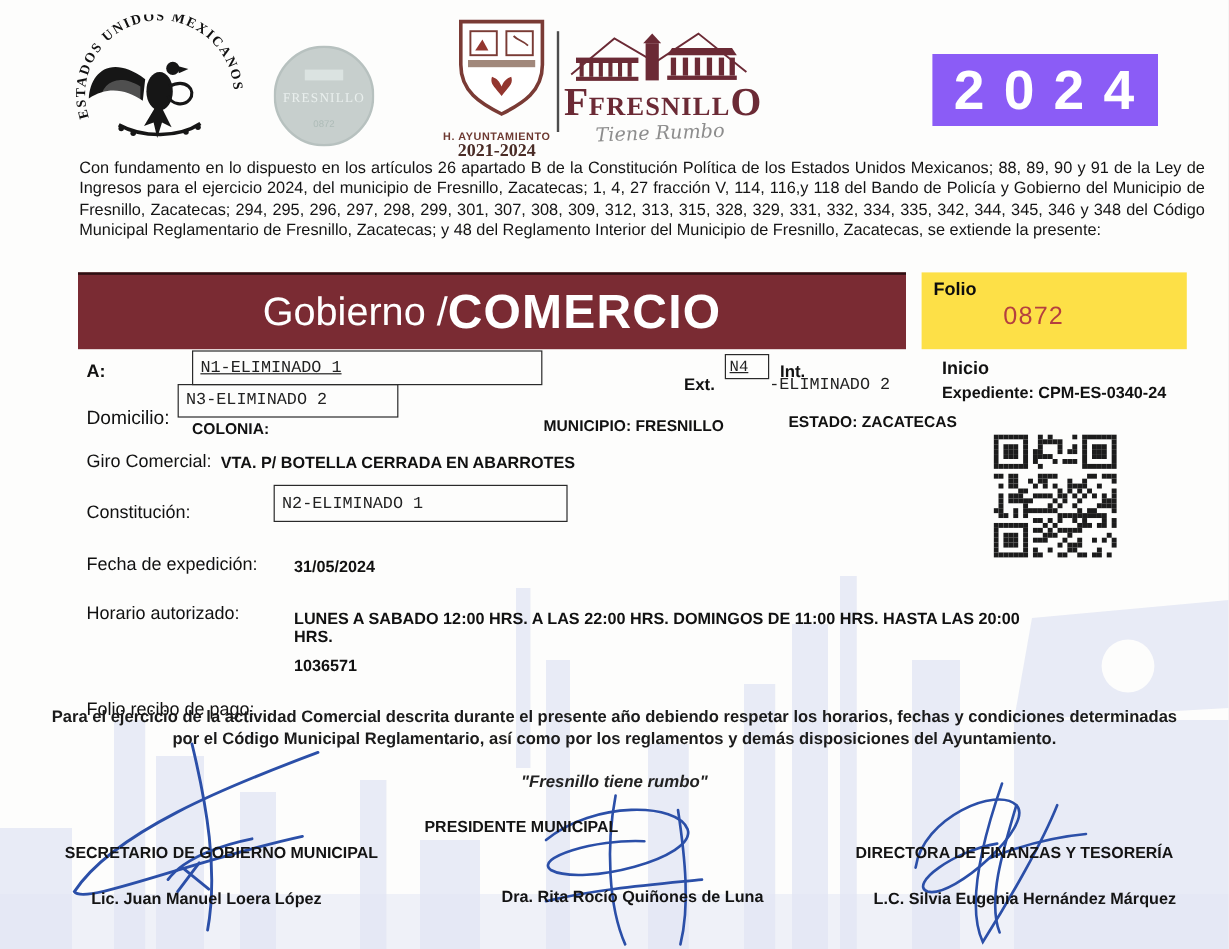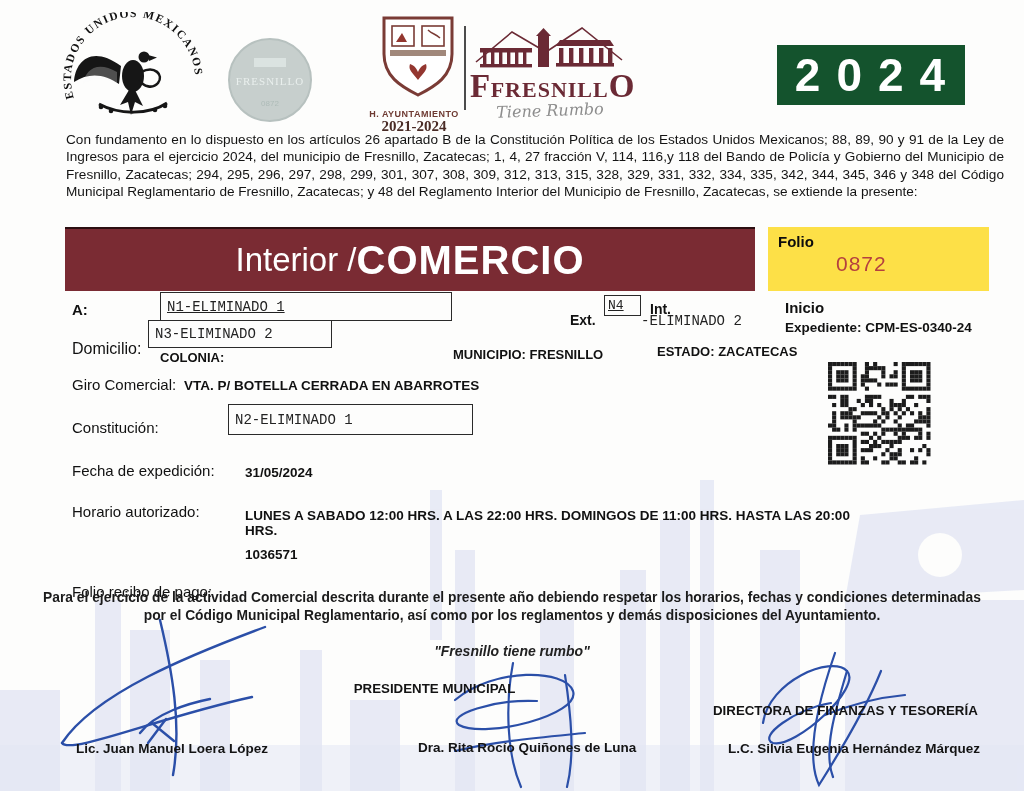--- a/index.html
+++ b/index.html
@@ -9,21 +9,21 @@
     margin:0 auto;
     background:#fdfdfc;
     overflow:hidden;
     font-family:"Liberation Sans", sans-serif;
     color:#1a1a1a;
   }
   .abs{position:absolute;}
   
   .year-badge{
     left:777px;top:45px;width:188px;height:60px;
-    background:#14532d;color:#fff;
+    background:#8b5cf6;color:#fff;
     display:flex;align-items:center;justify-content:center;
     font-size:46px;font-weight:bold;letter-spacing:16px;
     padding-left:14px;box-sizing:border-box;
   }
   .vline{left:464px;top:26px;width:2px;height:84px;background:#4c4c4c;}
   .crest-caption{left:360px;top:96px;width:108px;text-align:center;color:#6e3a32;line-height:1.05;}
   .crest-caption .c1{font-size:9px;font-weight:bold;letter-spacing:.5px;margin-top:14px;}
   .crest-caption .c2{font-size:15px;font-weight:bold;font-family:"Liberation Serif",serif;color:#4a2c26;}
   .logo-block{left:470px;top:22px;width:160px;text-align:center;}
   .logo-name{font-family:"Liberation Serif",serif;font-weight:bold;font-size:27px;color:#6b2a35;letter-spacing:.5px;line-height:1;}
@@ -171,21 +171,21 @@
     </svg>
     <div class="logo-name"><span style="font-size:33px;">F</span><span style="text-transform:uppercase;font-size:22px;letter-spacing:1px;">Fresnill</span><span class="bigO">O</span></div>
     <div class="logo-tag">Tiene Rumbo</div>
   </div>
 
   <div class="abs year-badge">2024</div>
 
   <div class="abs legal">Con fundamento en lo dispuesto en los artículos 26 apartado B de la Constitución Política de los Estados Unidos Mexicanos; 88, 89, 90 y 91 de la Ley de Ingresos para el ejercicio 2024, del municipio de Fresnillo, Zacatecas; 1, 4, 27 fracción V, 114, 116,y 118 del Bando de Policía y Gobierno del Municipio de Fresnillo, Zacatecas; 294, 295, 296, 297, 298, 299, 301, 307, 308, 309, 312, 313, 315, 328, 329, 331, 332, 334, 335, 342, 344, 345, 346 y 348 del Código Municipal Reglamentario de Fresnillo, Zacatecas; y 48 del Reglamento Interior del Municipio de Fresnillo, Zacatecas, se extiende la presente:</div>
 
   <div class="abs banner">
-    <span class="t1">Interior /</span>
+    <span class="t1">Gobierno /</span>
     <span class="t2">COMERCIO</span>
   </div>
   <div class="abs folio-box">
     <div class="fl">Folio</div>
     <div class="fv">0872</div>
   </div>
 
   <div class="abs lab-b" style="left:72px;top:301px;">A:</div>
   <div class="abs fbox" style="left:160px;top:292px;width:292px;height:29px;">
     <span class="mono" style="text-decoration:underline;">N1-ELIMINADO 1</span>
@@ -538,20 +538,21 @@
   </svg>
   <svg class="abs" style="left:735px;top:645px;" width="180" height="146" viewBox="0 0 180 146">
     <g stroke="#2b4fa8" stroke-width="2.2" fill="none" stroke-linecap="round">
       <path d="M 28 78 C 34 36 96 10 112 26 C 128 42 60 104 38 98 C 22 92 60 64 96 58"></path>
       <path d="M 100 8 C 84 54 70 110 84 140 C 108 102 134 56 146 26"></path>
       <path d="M 112 26 C 100 66 88 106 98 132"></path>
       <path d="M 90 70 C 120 58 148 52 170 50"></path>
     </g>
   </svg>
 
+  <div class="abs sig-title" style="left:54px;top:703px;">SECRETARIO DE GOBIERNO MUNICIPAL</div>
   <div class="abs sig-name" style="left:76px;top:741px;">Lic. Juan Manuel Loera  López</div>
 
   <div class="abs sig-title" style="left:0;top:681px;width:869px;text-align:center;">PRESIDENTE MUNICIPAL</div>
   <div class="abs sig-name" style="left:418px;top:740px;">Dra. Rita Rocío Quiñones de Luna</div>
 
   <div class="abs sig-title" style="left:713px;top:703px;">DIRECTORA DE FINANZAS Y TESORERÍA</div>
   <div class="abs sig-name" style="left:728px;top:741px;">L.C. Silvia Eugenia Hernández Márquez</div>
 
 </div>
 

